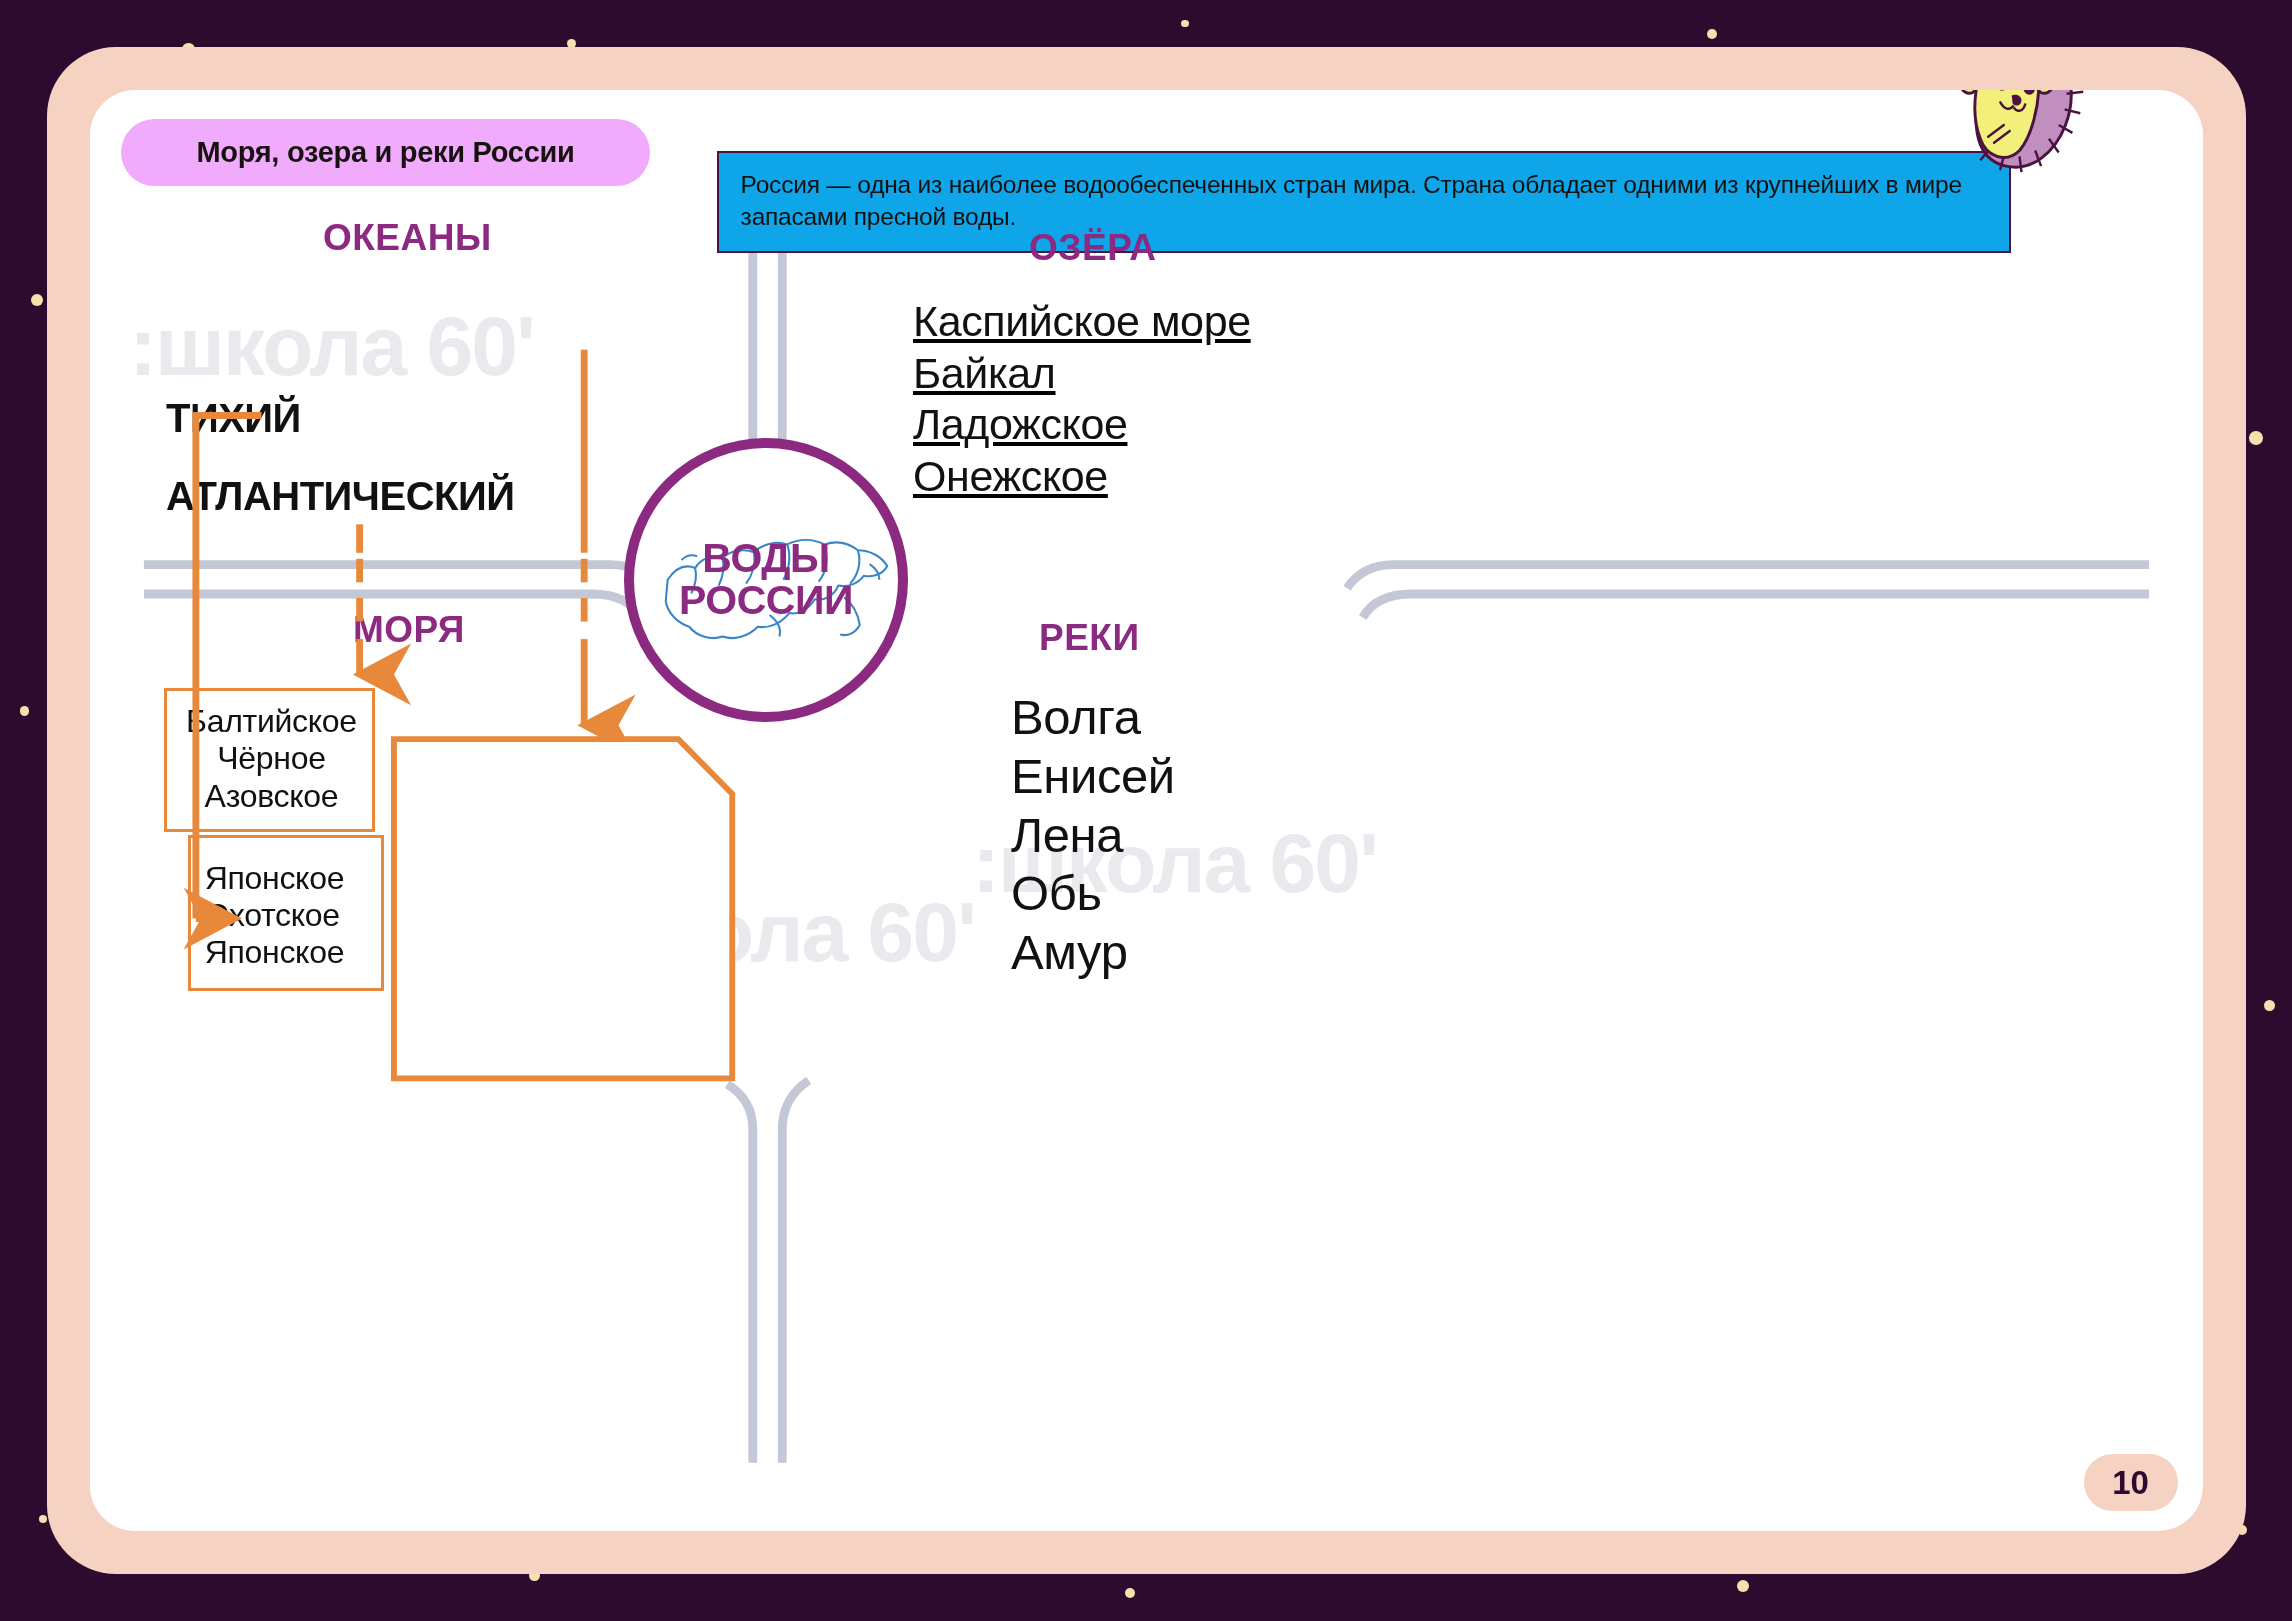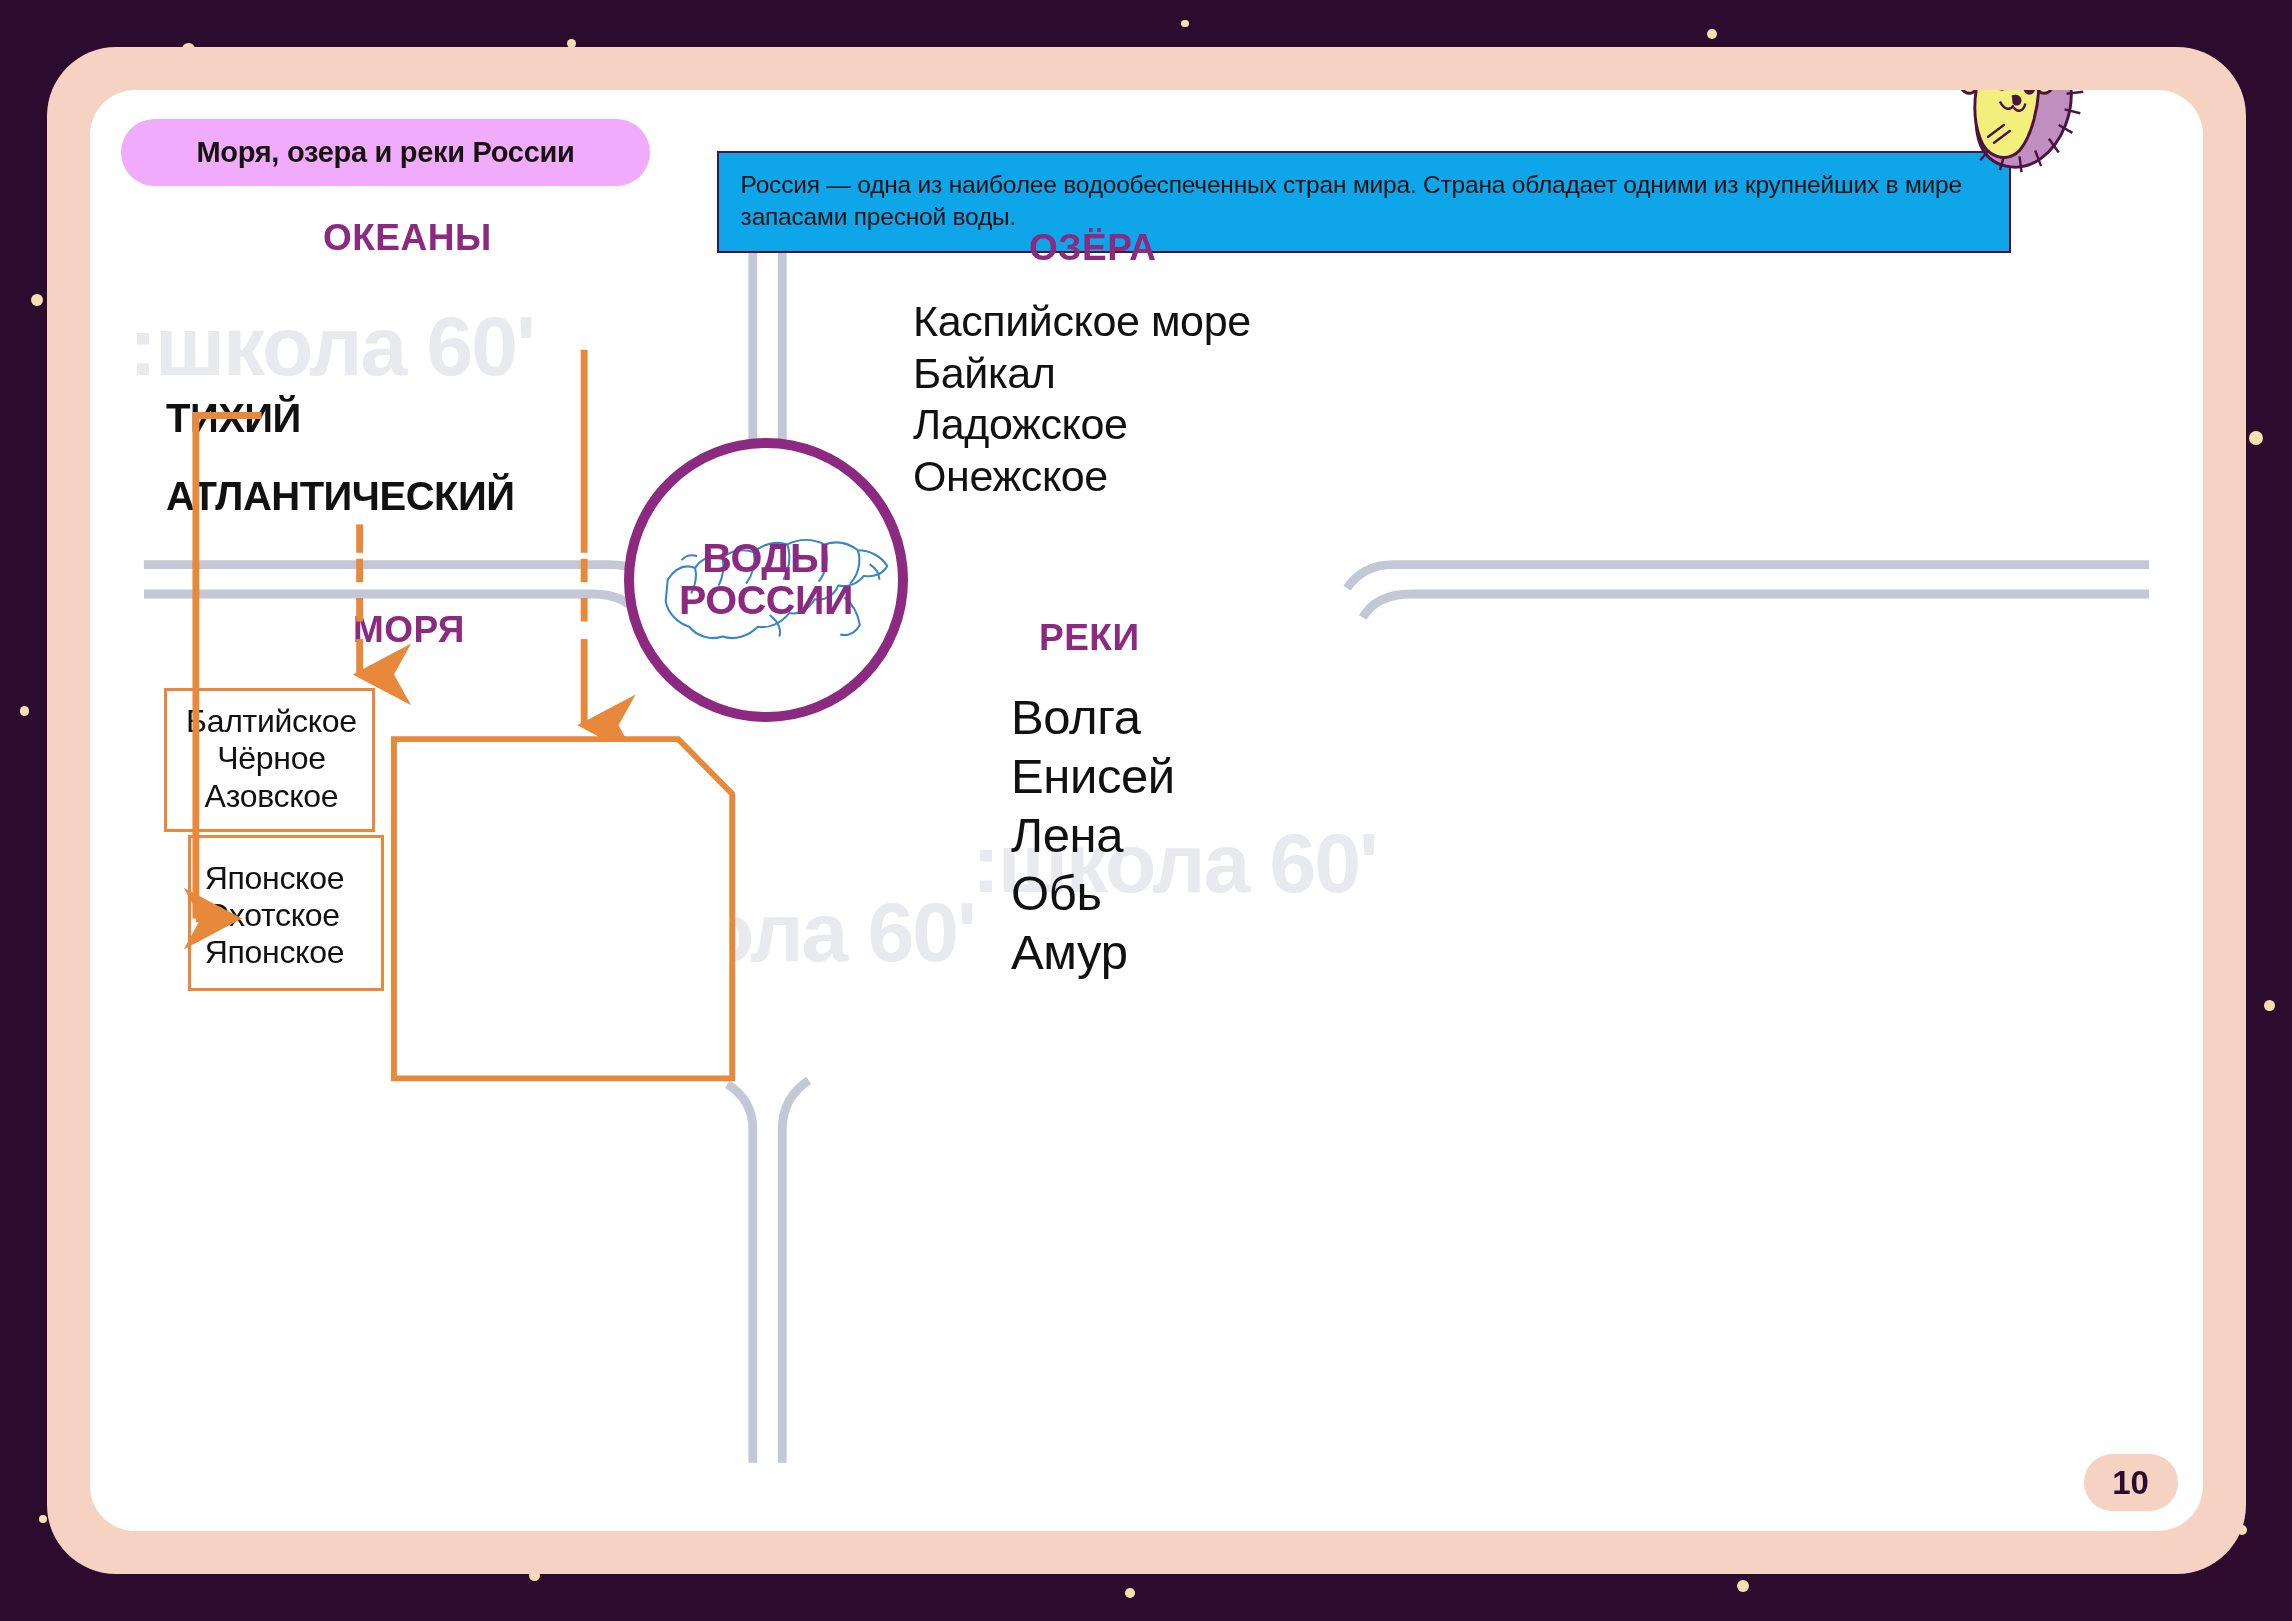--- a/index.html
+++ b/index.html
@@ -146,21 +146,21 @@
   #box-east   { left:98px; top:745px; width:196px; padding:21.6px 9.8px 15.7px 13.7px; }
   #box-arctic { left:304px; top:647px; width:343px; padding:19.6px 9.8px 21.6px 13.7px;
                 border:none; background:transparent; }
   #arctic-list { position:relative; z-index:2; padding:25.5px 0 0 15.7px; }
 
   
   .right-list { position:absolute; }
   .right-list li {
     list-style:none; color:#111; letter-spacing:-0.4px; white-space:nowrap;
   }
-  #lakes-list { left:823px; top:206px; }
+  #lakes-list { left:823px; top:206px;text-decoration:underline; }
   #lakes-list li { font-size:43px; line-height:1.2; }
   #rivers-list { left:921px; top:598px; }
   #rivers-list li { font-size:49px; line-height:1.2; font-weight:500; }
 
   
   #page-num {
     position:absolute;
     right:25.5px; bottom:19.6px;
     width:94px; height:57px;
     background:#f6d2c3;

